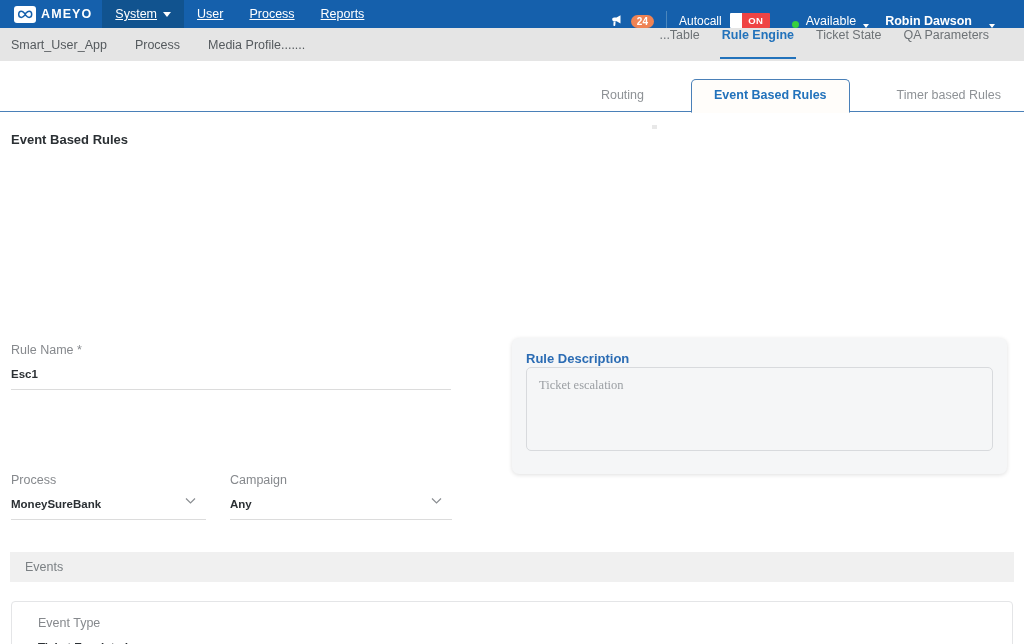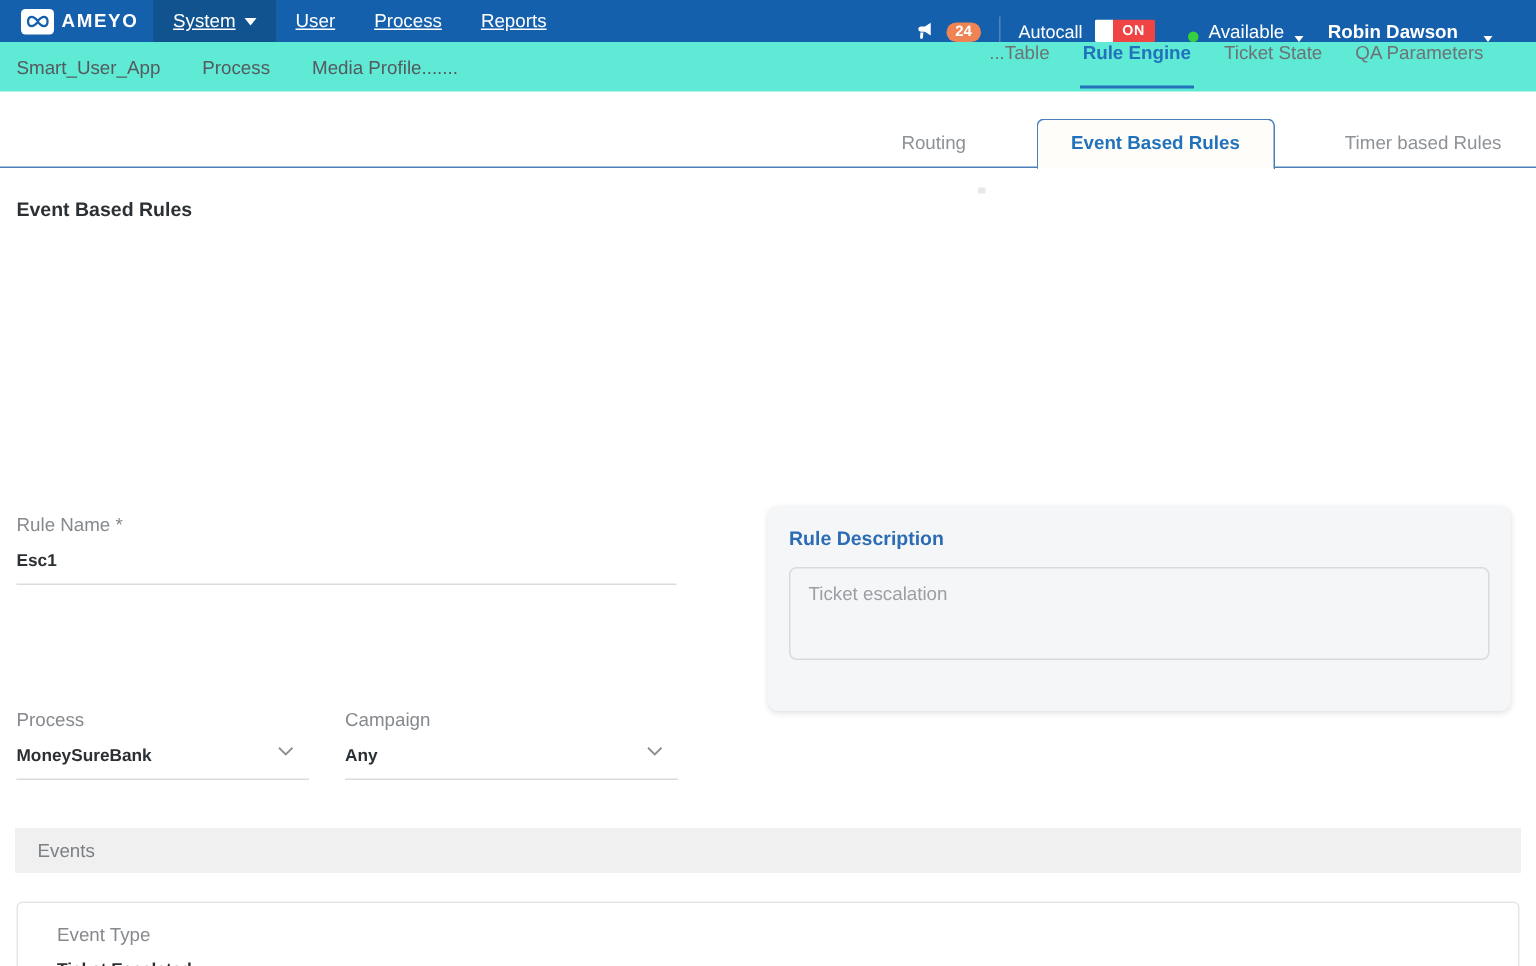--- a/index.html
+++ b/index.html
@@ -110,21 +110,21 @@
   .status-text { color: #ffffff; font-size: 12.5px; margin-right: 7px; }
   .user-name {
     color: #ffffff; font-size: 12.5px; font-weight: bold;
     margin-left: 16px; margin-right: 17px;
   }
 
   
   .subnav {
     height: 33px;
     display: flex; align-items: center;
-    background: #5eead4;
+    background: #e5e5e5;
     position: relative;
   }
   .crumbs { display: flex; align-items: center; }
   .crumb {
     color: #555a5e;
     font-size: 12.5px;
     padding: 0 14px;
     cursor: pointer;
     white-space: nowrap;
   }
@@ -255,29 +255,29 @@
     width: 495px; height: 136px;
     background: #f5f6f7;
     border-radius: 7px;
     box-shadow: 0 1px 4px rgba(0,0,0,0.13);
     padding: 13px 14px 0 14px;
   }
   .desc-title {
     color: #2b6cb4;
     font-size: 13px;
     font-weight: bold;
-    margin-bottom: 12px;
+    margin-bottom: 1px;
   }
   .desc-textarea {
-    width: 100%; height: 62px;
+    width: 100%; height: 84px;
     background: #f5f6f7;
     border: 1px solid #d8dadd;
     border-radius: 5px;
     padding: 10px 12px;
-    font-family: Liberation Sans, sans-serif;
+    font-family: Liberation Serif, serif;
     font-size: 12.5px;
     color: #8b5cf6;
     resize: none;
     outline: none;
   }
   .desc-textarea::placeholder { color: #9b9fa3; }
 
   
   .pc-row {
     position: absolute;

